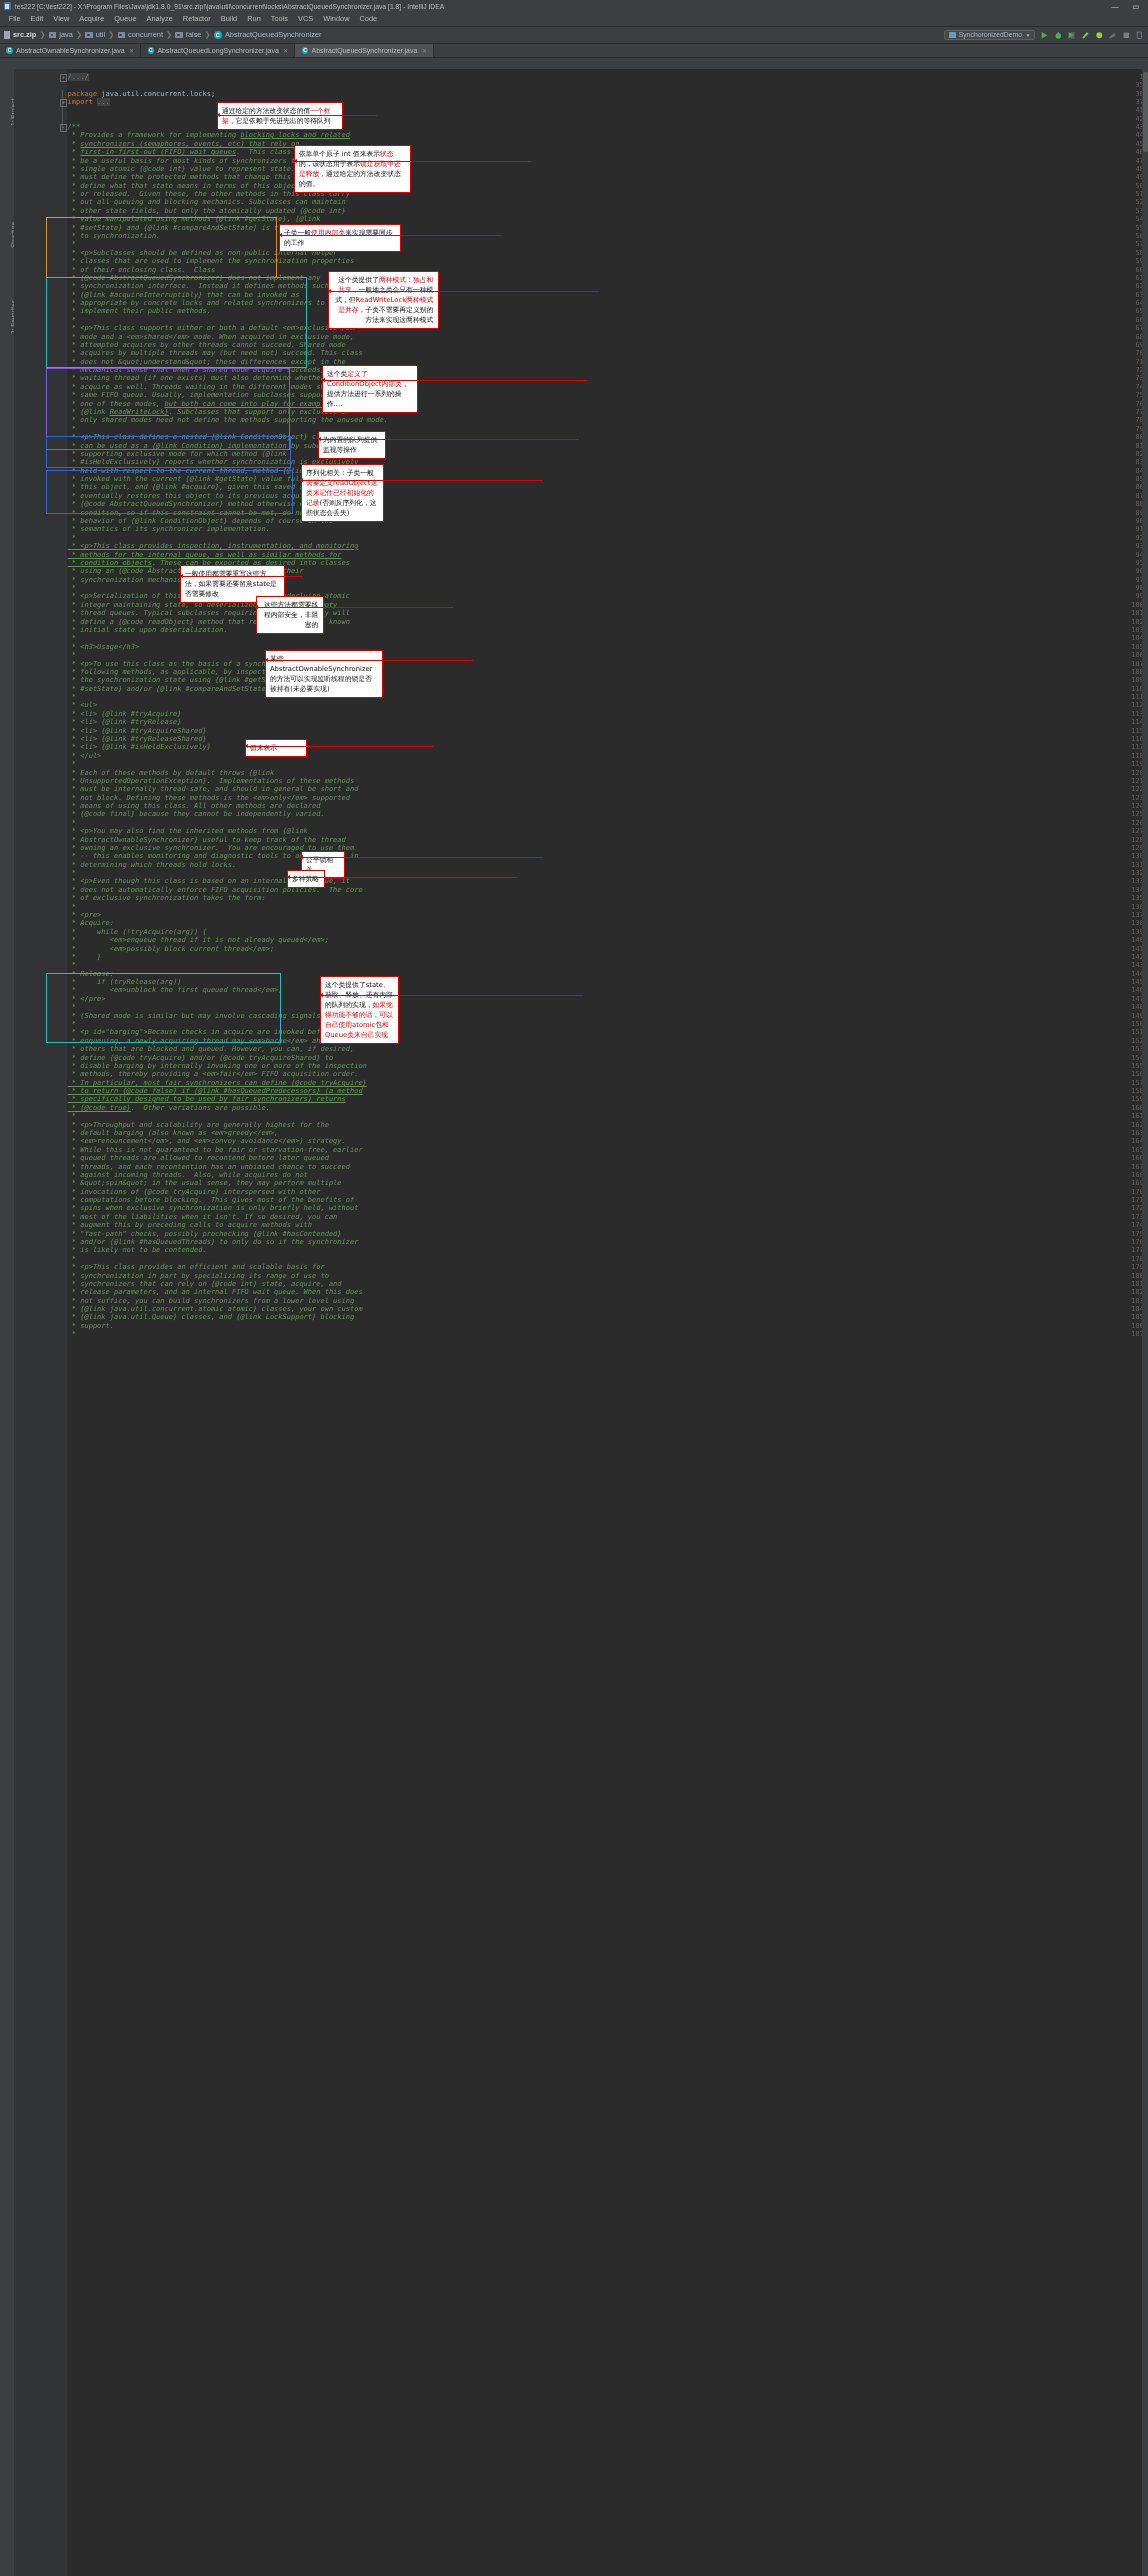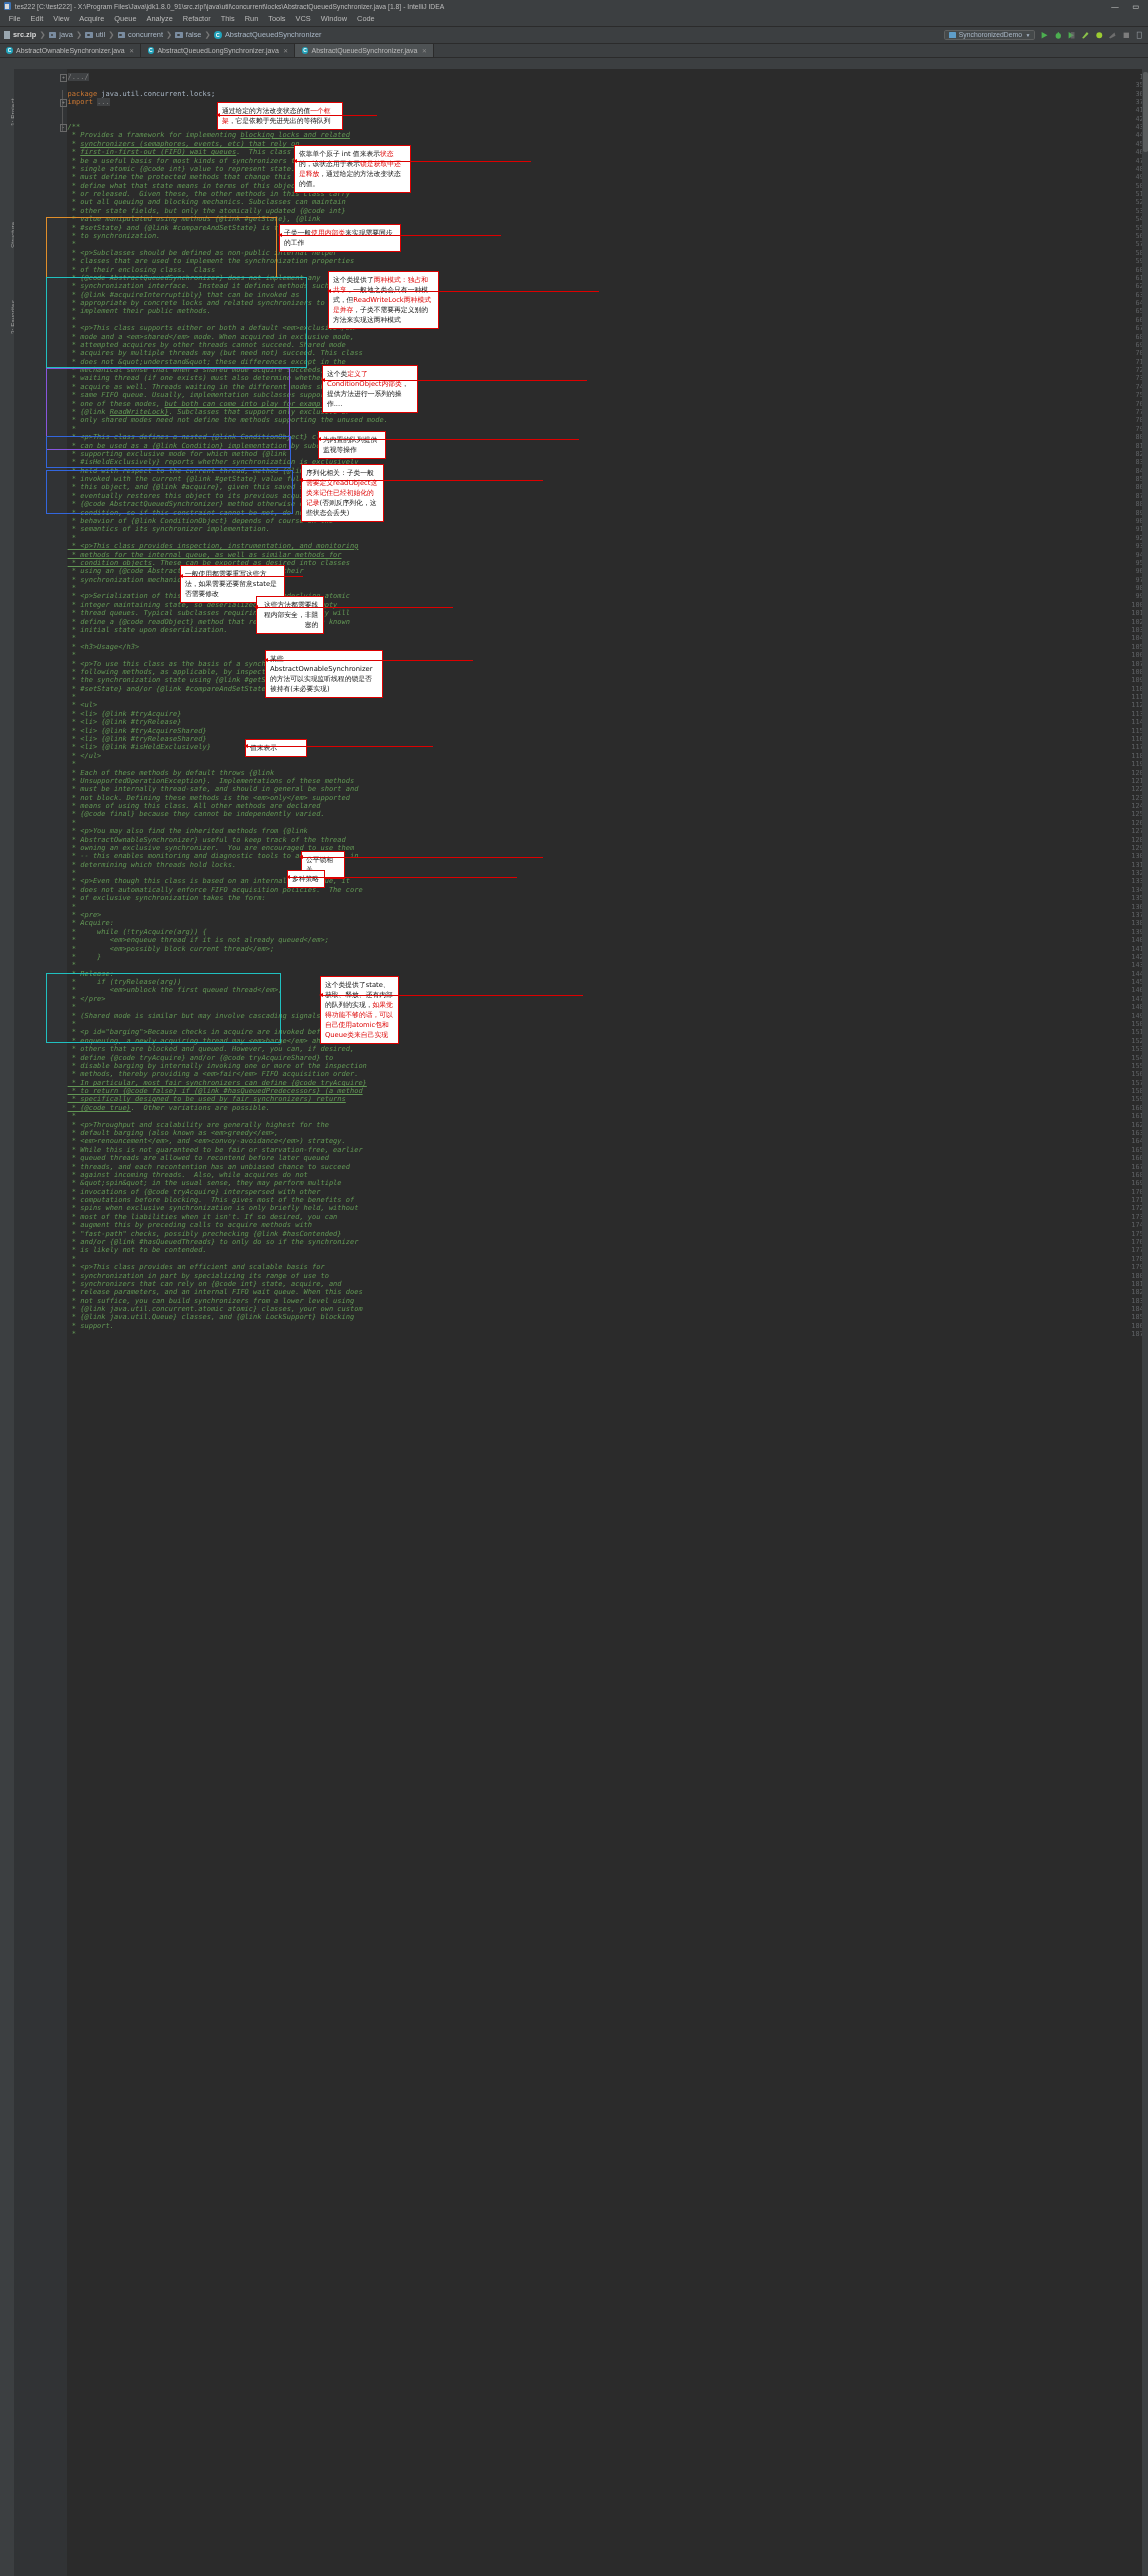--- a/index.html
+++ b/index.html
@@ -63,21 +63,21 @@
 </div>
 
 <div class="menubar" id="menubar">
     <div>File</div>
     <div>Edit</div>
     <div>View</div>
     <div>Acquire</div>
     <div>Queue</div>
     <div>Analyze</div>
     <div>Refactor</div>
-    <div>This</div>
+    <div>Build</div>
     <div>Run</div>
     <div>Tools</div>
     <div>VCS</div>
     <div>Window</div>
     <div>Code</div>
   </div>
 
 <div class="toolbar">
   <div class="crumb" id="crumbs">
       <span class="zipico"></span>
@@ -327,21 +327,21 @@
       <div class="obox" style="left: 32px; top: 401px; width: 245px; height: 42px; border-color: rgb(51, 102, 221);"></div>
       <div class="obox" style="left: 32px; top: 904px; width: 233px; height: 68px; border-color: rgb(32, 192, 192);"></div>
     </div>
   <div id="annotations">
       <div class="ann" style="left: 203px; top: 33px; width: 126px; min-height: 27px;"><span>通过给定的方法改变状态的值</span><span class="hi">一个框架</span><span>，它是依赖于先进先出的等待队列</span></div>
       <div class="arrow" style="left: 43px; top: 46px; width: 160px; transform: rotate(180deg); transform-origin: right center;"></div>
       <div class="ann" style="left: 280px; top: 76px; width: 117px; min-height: 32px;"><span>依靠单个原子 int 值来表示</span><span class="hi">状态</span><span>的，该状态用于表示</span><span class="hi">锁是获取中还是释放</span><span>，通过给定的方法改变状态的值。</span></div>
       <div class="arrow" style="left: 43px; top: 92px; width: 237px; transform: rotate(180deg); transform-origin: right center;"></div>
       <div class="ann" style="left: 265px; top: 155px; width: 122px; min-height: 21px;"><span>子类一般</span><span class="hi">使用内部类</span><span>来实现需要同步的工作</span></div>
       <div class="arrow" style="left: 43px; top: 166px; width: 222px; transform: rotate(180deg); transform-origin: right center;"></div>
-      <div class="ann" style="left: 314px; top: 202px; width: 111px; min-height: 41px;"><span>这个类提供了</span><span class="hi">两种模式：独占和共享</span><span>，一般地之类会只有一种模式，但</span><span class="hi">ReadWriteLock两种模式是并存</span><span>，子类不需要再定义别的方法来实现这两种模式</span></div>
+      <div class="ann" style="left: 314px; top: 202px; width: 111px; min-height: 41px; text-align: right;"><span>这个类提供了</span><span class="hi">两种模式：独占和共享</span><span>，一般地之类会只有一种模式，但</span><span class="hi">ReadWriteLock两种模式是并存</span><span>，子类不需要再定义别的方法来实现这两种模式</span></div>
       <div class="arrow" style="left: 43px; top: 222px; width: 271px; transform: rotate(180deg); transform-origin: right center;"></div>
       <div class="ann" style="left: 308px; top: 296px; width: 96px; min-height: 30px;"><span>这个类</span><span class="hi">定义了ConditionObject内部类</span><span>，提供方法进行一系列的操作....</span></div>
       <div class="arrow" style="left: 43px; top: 311px; width: 265px; transform: rotate(180deg); transform-origin: right center;"></div>
       <div class="ann" style="left: 304px; top: 362px; width: 68px; min-height: 15px;"><span>为内置的队列提供监视等操作</span></div>
       <div class="arrow" style="left: 43px; top: 370px; width: 261px; transform: rotate(180deg); transform-origin: right center;"></div>
       <div class="ann" style="left: 287px; top: 395px; width: 83px; min-height: 33px;"><span>序列化相关：子类一般</span><span class="hi">需要定义readObject这类来记住已经初始化的记录</span><span>(否则反序列化，这些状态会丢失)</span></div>
       <div class="arrow" style="left: 43px; top: 411px; width: 243px; transform: rotate(180deg); transform-origin: right center;"></div>
       <div class="ann" style="left: 166px; top: 496px; width: 105px; min-height: 21px;"><span>一般使用都需要重写这些方法，如果需要还要留意state是否需要修改</span></div>
       <div class="arrow" style="left: 43px; top: 507px; width: 123px; transform: rotate(180deg); transform-origin: right center;"></div>
       <div class="ann" style="left: 242px; top: 527px; width: 68px; min-height: 21px; text-align: right;"><span>这些方法都需要线程内部安全，非阻塞的</span></div>

